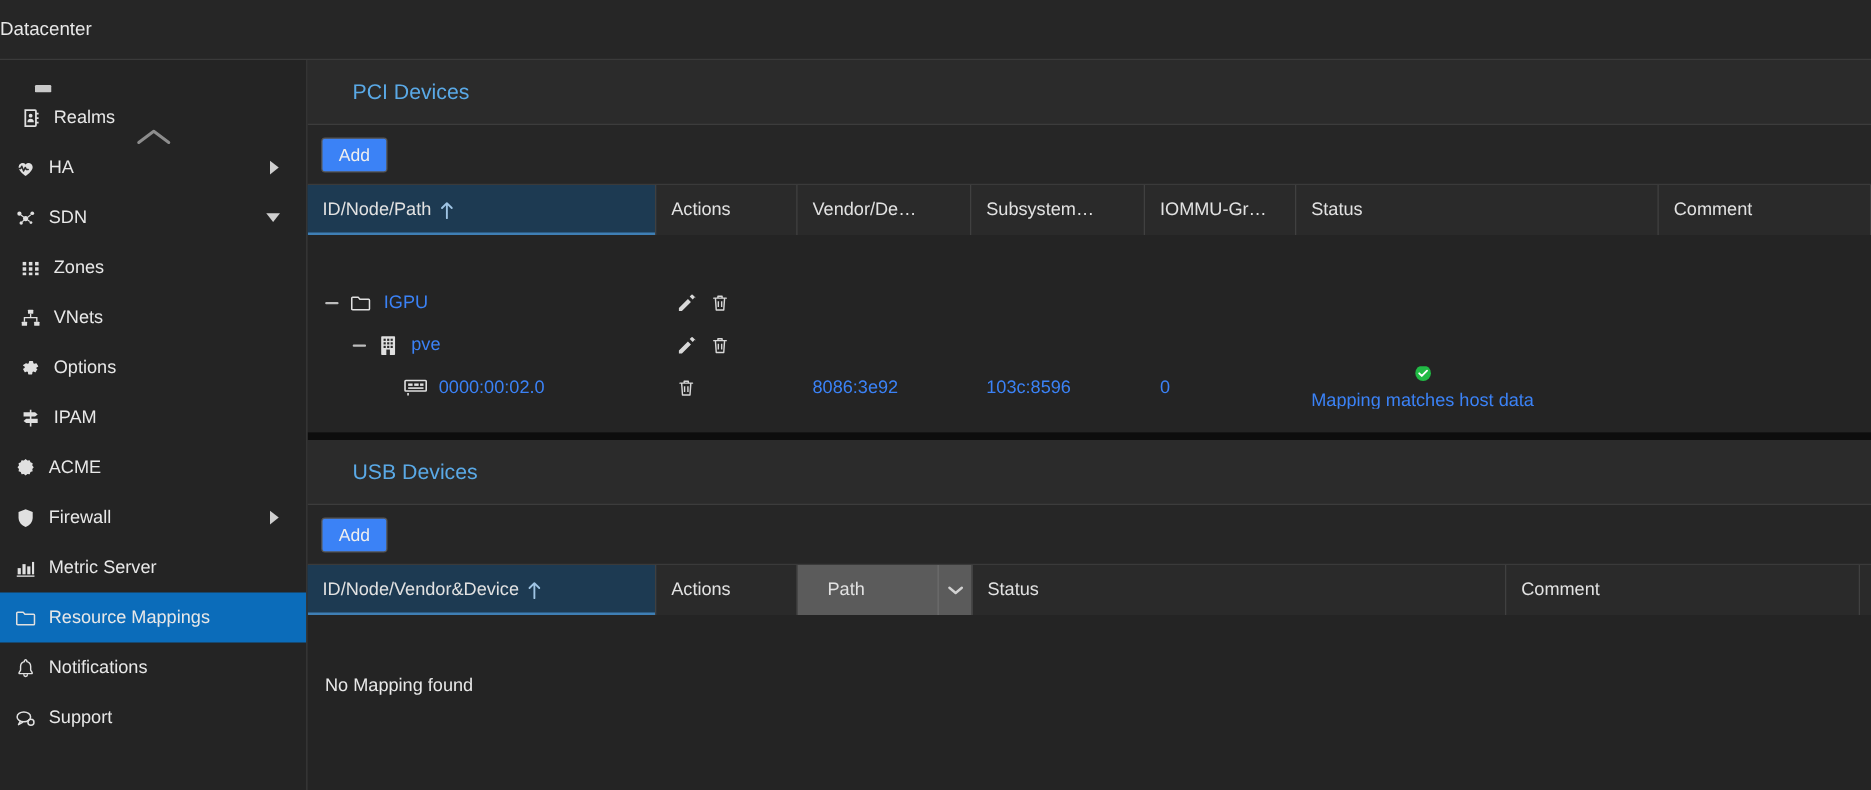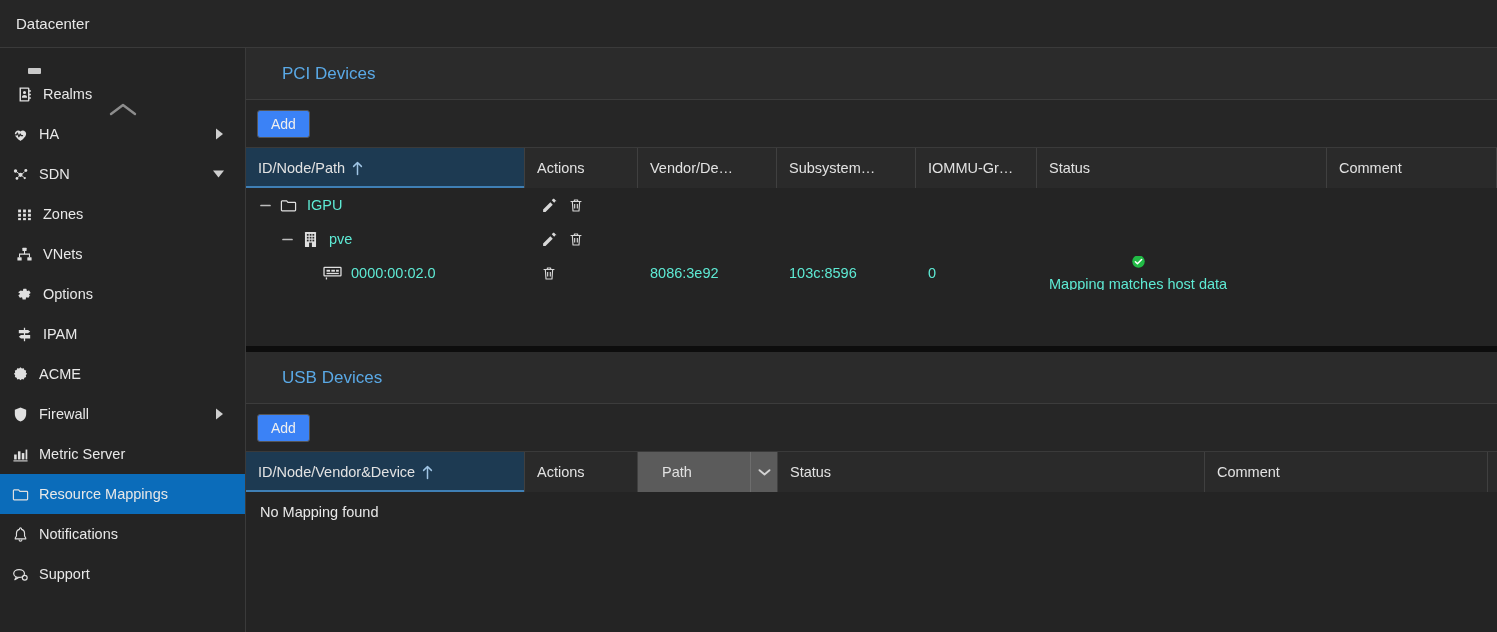--- a/index.html
+++ b/index.html
@@ -11,21 +11,21 @@
     overflow: hidden;
   }
   .app { width: 1497px; height: 632px; display: flex; flex-direction: column; }
 
   
   .topbar {
     height: 48px; flex: 0 0 48px;
     background: #262626;
     border-bottom: 1px solid #3a3a3a;
     display: flex; align-items: center;
-    padding-left: 16px;
+    padding-left: 0;
   }
   .topbar-title { font-size: 15px; color: #e8e8e8; }
 
   
   .body { flex: 1 1 auto; display: flex; min-height: 0; }
 
   
   .sidebar {
     width: 246px; flex: 0 0 246px;
     background: #242424;
@@ -90,21 +90,21 @@
     border: 1px solid #565656;
     border-radius: 3px;
     color: #efefef;
     font-size: 14px;
     font-family: "Liberation Sans", sans-serif;
     padding: 5px 13px;
     cursor: pointer;
   }
 
   
-  .grid { flex: 1 1 auto; display: flex; flex-direction: column; min-height: 0; background: #242424; }
+  .grid { flex: 1 1 auto; display: flex; flex-direction: column; min-height: 0; background: #242424; gap: 37px; }
   .hrow { display: flex; height: 40px; flex: 0 0 40px; background: #2a2a2a; }
   .hcell {
     display: flex; align-items: center;
     font-size: 14.5px; color: #e2e2e2;
     padding: 0 12px;
     border-right: 1px solid #404040;
     white-space: nowrap; overflow: hidden;
     cursor: pointer; position: relative;
   }
   .hcell.sorted { background: #1d3a52; box-shadow: inset 0 -2px 0 #3f7fb5; }
@@ -113,21 +113,21 @@
   .hdr-trigger {
     width: 27px; height: 100%;
     display: flex; align-items: center; justify-content: center;
     border-left: 1px solid #6d6d6d; cursor: pointer;
   }
 
   .rows { flex: 1 1 auto; overflow: hidden; }
   .row { display: flex; height: 34px; align-items: center; }
   .cell {
     display: flex; align-items: center;
-    font-size: 14.5px; color: #5eead4;
+    font-size: 14.5px; color: #3b82f6;
     padding: 0 12px; height: 34px;
     white-space: nowrap; overflow: hidden;
   }
   .cell.acts { gap: 10px; padding-left: 16px; }
   .act-ico { cursor: pointer; display: flex; opacity: .93; }
   .tree-cell { display: flex; align-items: center; height: 34px; font-size: 14.5px; }
   .elbow { width: 22px; flex: 0 0 22px; display: flex; align-items: center; justify-content: center; }
   .tree-ico { width: 24px; flex: 0 0 24px; display: flex; align-items: center; justify-content: center; margin-right: 7px; }
   .tree-text { white-space: nowrap; }
   .status-cell { display: flex; align-items: center; gap: 7px; flex-direction: column; }

